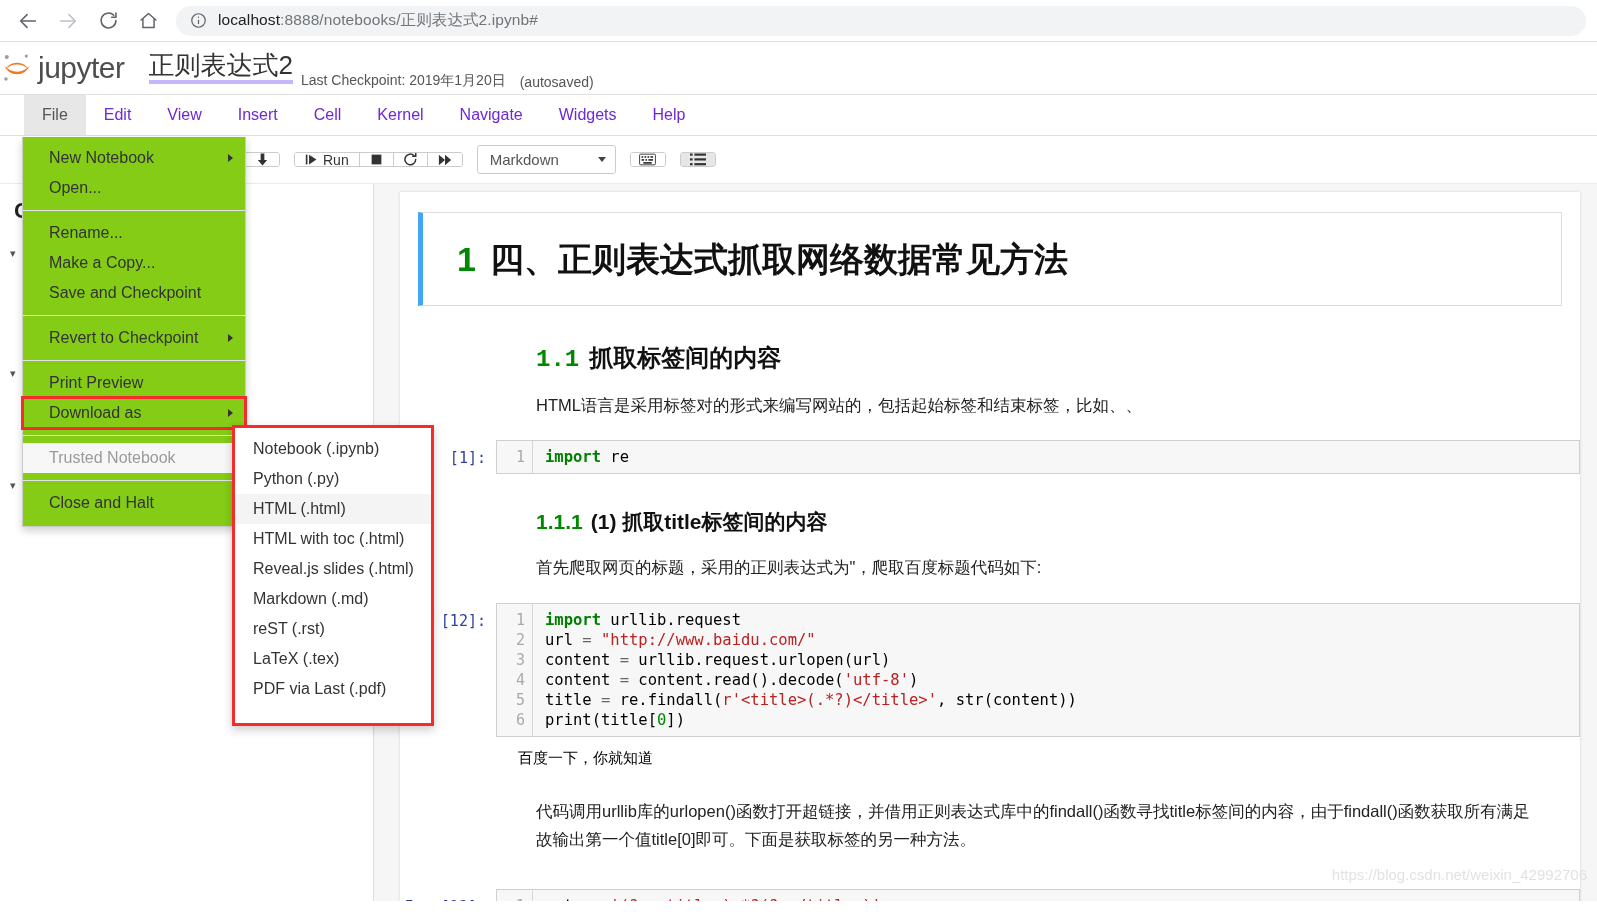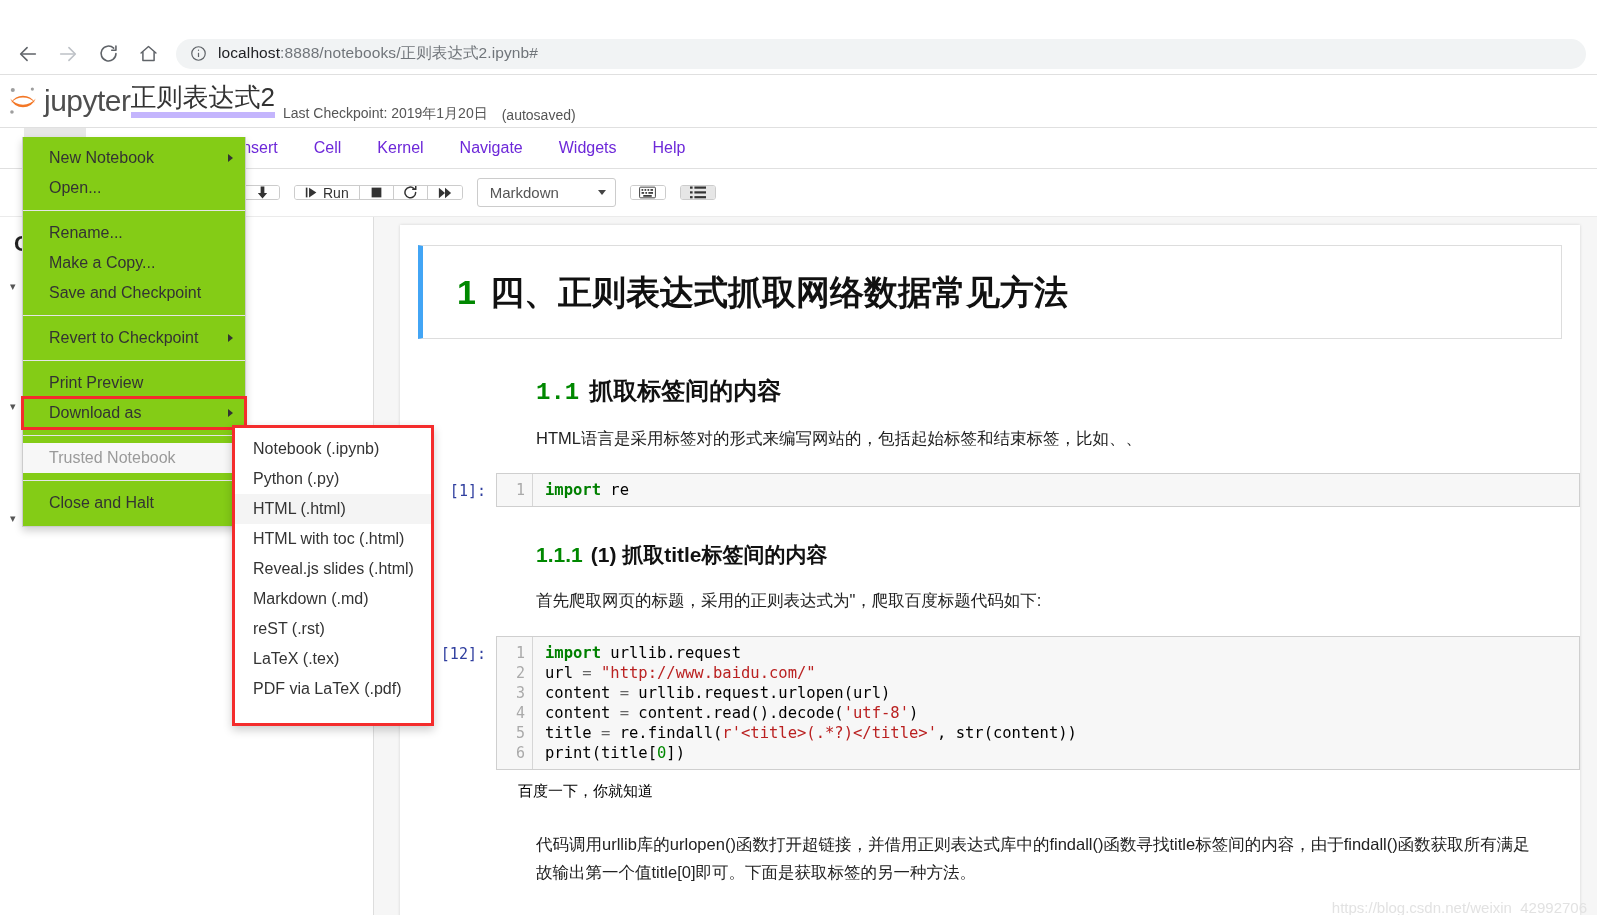--- a/index.html
+++ b/index.html
@@ -12,21 +12,20 @@
   }
 
   
   #browser-bar {
     height: 41px;
     display: flex;
     align-items: center;
     background: #ffffff;
     padding: 0 8px;
     position: relative;
-    margin-top: 33px;
   }
   .nav-btn {
     width: 40px; height: 34px;
     display: flex; align-items: center; justify-content: center;
     color: #5f6368;
     flex: 0 0 auto;
   }
   .nav-btn svg { display: block; }
   .nav-btn.disabled { color: #bdc1c6; }
   #omnibox {
@@ -53,37 +52,37 @@
     letter-spacing: 0.1px;
   }
   #url-text .host { color: #202124; }
 
   
   #jp-header {
     height: 53px;
     border-top: 1px solid #e0e0e0;
     display: flex;
     align-items: center;
-    padding-left: 6px;
     background: #fff;
     position: relative;
   }
   #jp-logo-wrap { display: flex; align-items: center; }
   #jp-logo { width: 34px; height: 34px; flex: 0 0 auto; }
   #jp-wordmark {
     font-size: 30px;
     color: #4e4e4e;
     letter-spacing: -0.5px;
     margin-left: 4px;
     font-weight: 400;
   }
   #nb-name {
     font-size: 26px;
     color: #333;
-    border-bottom: 6px solid #c4b5fd;
+    margin-left: 24px;
+    border-bottom: 4px solid #c4b5fd;
     line-height: 1.05;
   }
   #nb-checkpoint {
     font-size: 14px;
     color: #555;
     margin-left: 8px;
     align-self: flex-end;
     padding-bottom: 4px;
   }
   #nb-autosaved {
@@ -721,14 +720,14 @@
 
 <div id="dl-submenu">
   <div class="dl-item">Notebook (.ipynb)</div>
   <div class="dl-item">Python (.py)</div>
   <div class="dl-item hl">HTML (.html)</div>
   <div class="dl-item">HTML with toc (.html)</div>
   <div class="dl-item">Reveal.js slides (.html)</div>
   <div class="dl-item">Markdown (.md)</div>
   <div class="dl-item">reST (.rst)</div>
   <div class="dl-item">LaTeX (.tex)</div>
-  <div class="dl-item">PDF via LaTeX (.pdf)</div>
+  <div class="dl-item">PDF via Last (.pdf)</div>
 </div>
 
 </body></html>

